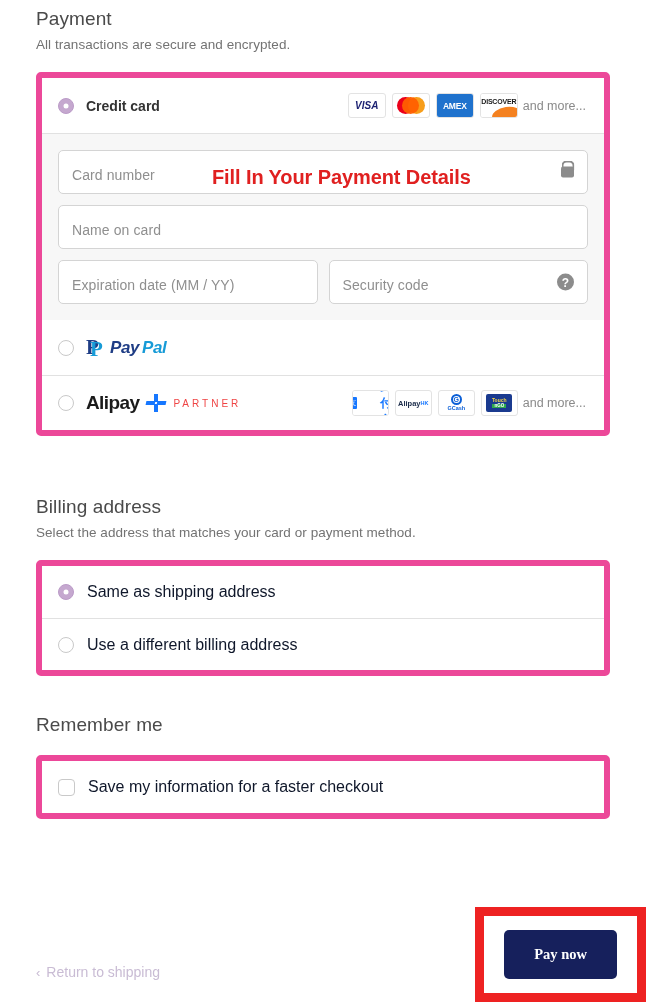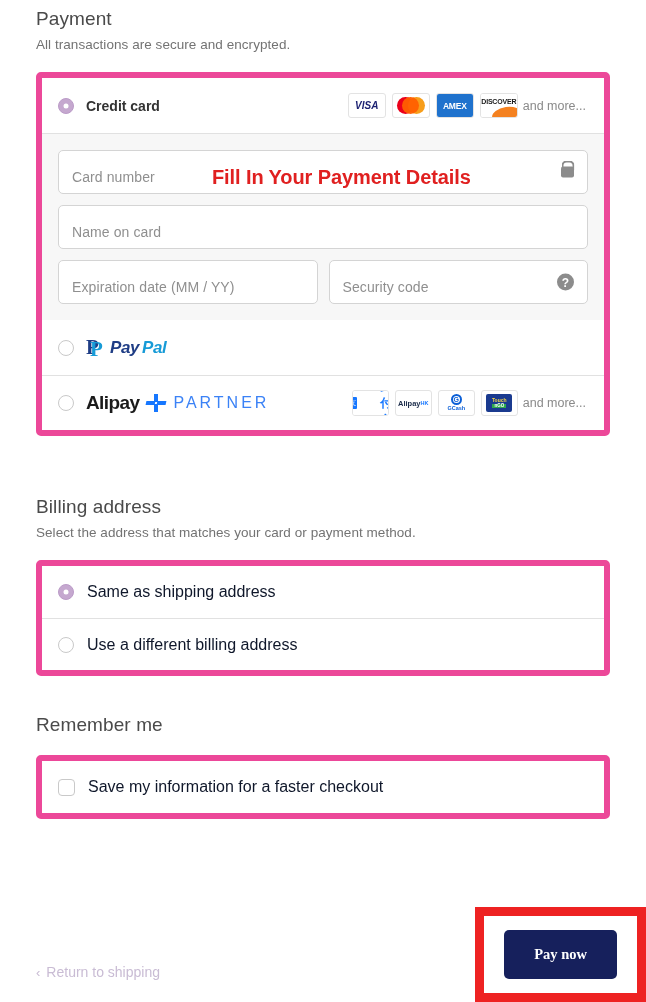--- a/index.html
+++ b/index.html
@@ -137,37 +137,37 @@
 
   
   .alipay-wrap { display: flex; align-items: center; gap: 7px; margin-left: 12px; }
   .alipay-t { font-size: 19px; font-weight: 700; color: #1a1a1a; letter-spacing: -.6px; }
   .alipay-plus { position: relative; width: 20px; height: 18px; }
   .ap-h { position: absolute; background: #1677ff; }
   .ap-1 { left: 0; top: 7px; width: 9px; height: 4px; transform: skewX(-12deg); }
   .ap-2 { left: 11px; top: 7px; width: 9px; height: 4px; transform: skewX(-12deg); }
   .ap-3 { left: 8px; top: 0; width: 4px; height: 8px; }
   .ap-4 { left: 8px; top: 10px; width: 4px; height: 8px; }
-  .partner-t { font-size: 16px; color: #3b82f6; letter-spacing: 3px; font-weight: 400; }
+  .partner-t { font-size: 10px; color: #ef4444; letter-spacing: 3px; font-weight: 400; }
 
   
   .cc-form {
     background: #f7f7f7;
     border-top: 1px solid #e1e1e1;
     padding: 16px;
     position: relative;
   }
   .field {
     height: 44px;
     background: #ffffff;
     border: 1px solid #d4d4d4;
     border-radius: 5px;
     display: flex;
-    align-items: flex-end;
-    padding: 8px 13px;
+    align-items: flex-start;
+    padding: 16px 13px;
     margin-bottom: 11px;
     position: relative;
   }
   .field:last-child { margin-bottom: 0; }
   .field .ph {
     font-size: 14px;
     color: #8f8f8f;
     letter-spacing: .1px;
   }
   .row2 { display: flex; gap: 11px; }

